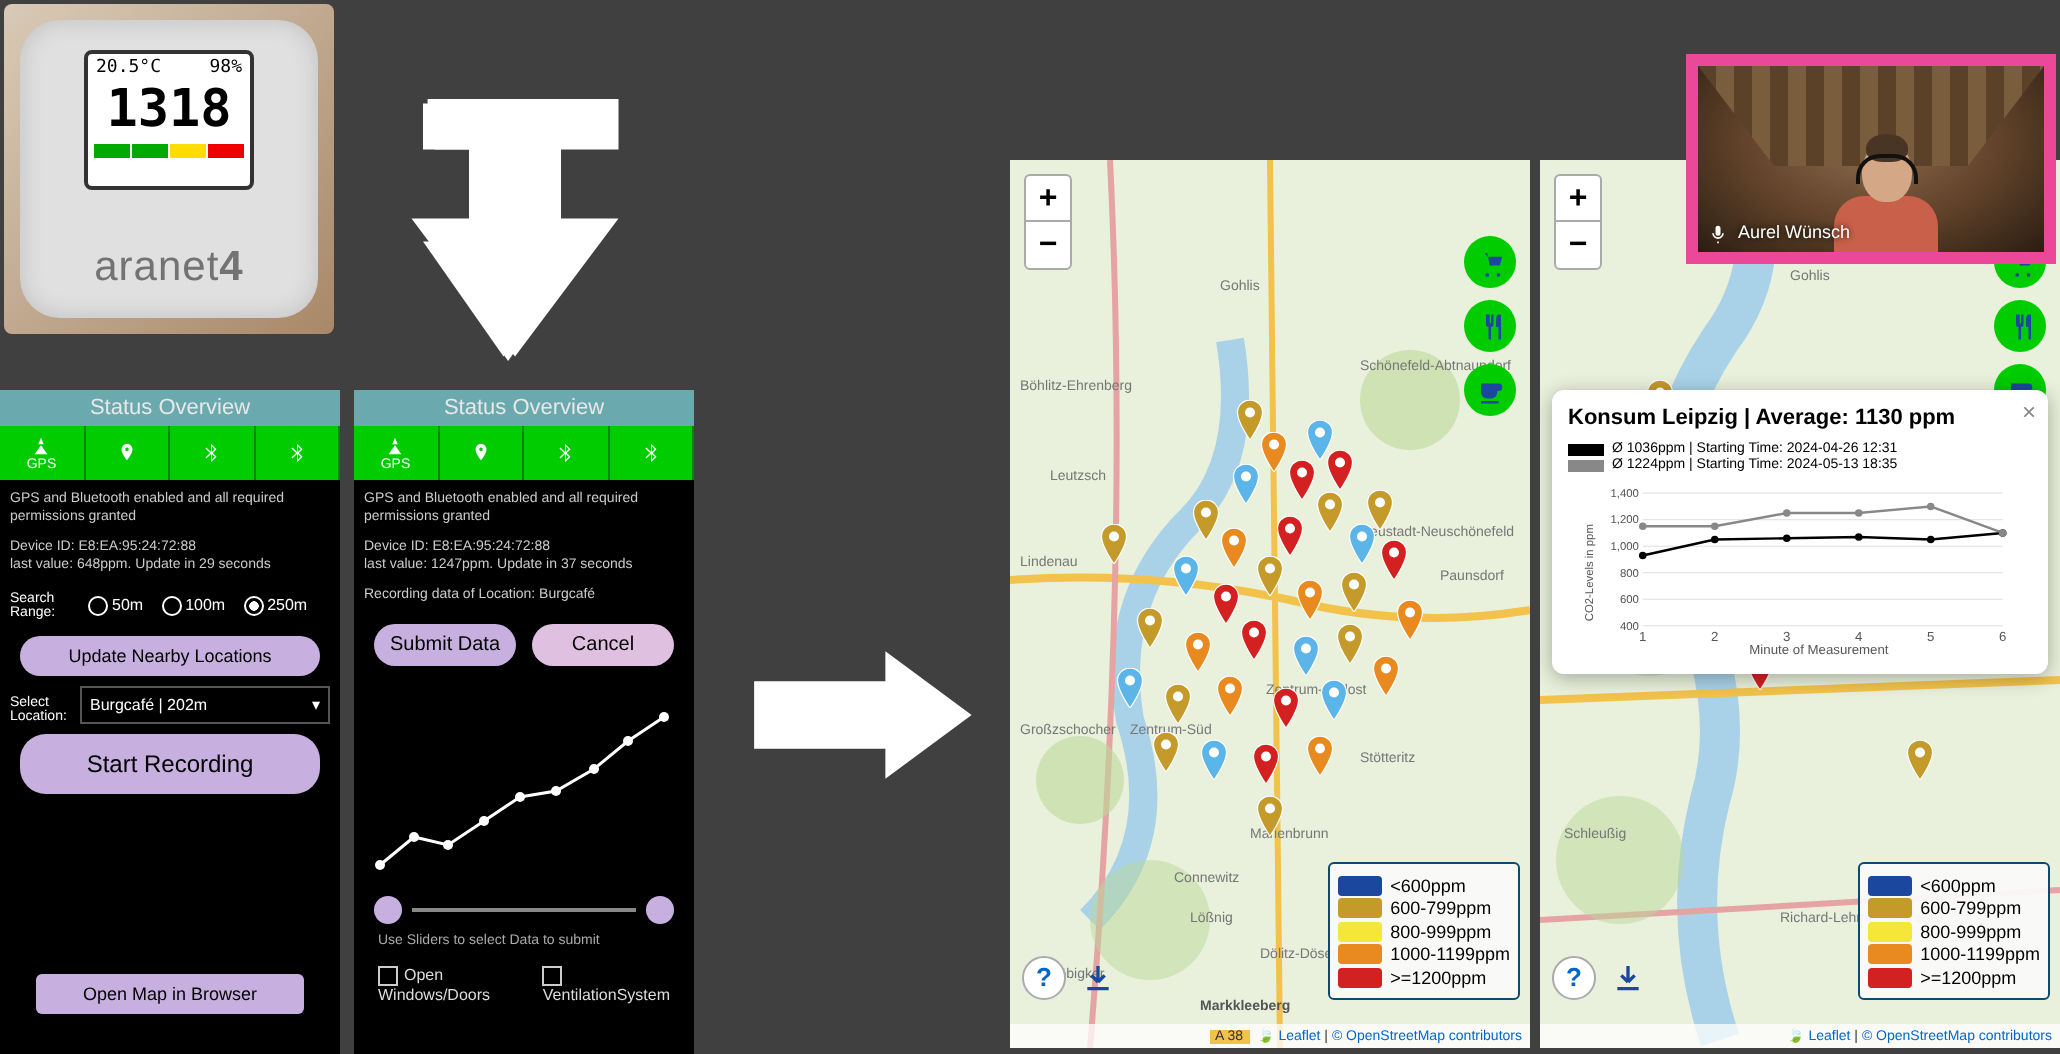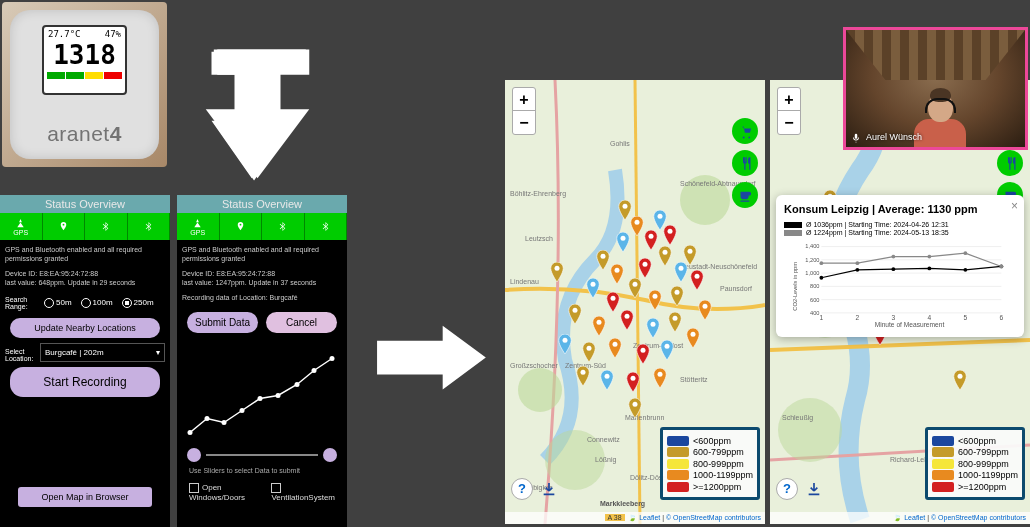--- a/index.html
+++ b/index.html
@@ -52,62 +52,62 @@
 .map2{left:770px}
 .map-bg{position:absolute;inset:0}
 .map-bg svg{width:100%;height:100%}
 .zoom{position:absolute;left:7px;top:7px;width:24px;background:#fff;border:1px solid #aaa;border-radius:3px;overflow:hidden}
 .zoom div{height:23px;line-height:23px;text-align:center;font-size:16px;font-weight:bold;cursor:pointer}
 .zoom .plus{border-bottom:1px solid #aaa}
 .title-banner{position:absolute;left:50px;top:8px;right:50px;background:#fbfbf6;border:1px solid #555;border-radius:2px;padding:3px 0;text-align:center;font-family:'Times New Roman',serif;font-size:14px;font-weight:bold}
 .title-banner sub{font-size:10px}
 .circbtn{position:absolute;width:26px;height:26px;border-radius:50%;background:#0c0;display:flex;align-items:center;justify-content:center;cursor:pointer}
 .circbtn svg{width:15px;height:15px;fill:#1b479e}
-.legend{position:absolute;bottom:24px;right:5px;background:rgba(250,250,250,.95);border:3px solid #0c4a6e;border-radius:3px;padding:4px;font-size:9px}
+.legend{position:absolute;bottom:24px;right:5px;background:rgba(250,250,250,.95);border:1px solid #0c4a6e;border-radius:3px;padding:4px;font-size:9px}
 .legend-row{display:flex;align-items:center;margin:1.5px 0}
 .swatch{width:22px;height:10px;margin-right:4px;border-radius:2px}
 .q-btn{position:absolute;bottom:24px;left:6px;width:22px;height:22px;border:1px solid #aaa;border-radius:50%;background:#fff;text-align:center;line-height:20px;font-weight:bold;color:#06c;cursor:pointer;font-size:13px}
 .dl-btn{position:absolute;bottom:24px;left:33px;width:22px;height:22px;display:flex;align-items:center;justify-content:center;cursor:pointer}
 .dl-btn svg{width:16px;height:16px;stroke:#1b479e;fill:none;stroke-width:2.5}
 .attrib{position:absolute;bottom:0;right:0;left:0;background:rgba(255,255,255,.75);font-size:7px;text-align:right;padding:2px 4px;color:#333}
 .attrib a{color:#06c;text-decoration:none}
 .pin{position:absolute;width:15px;height:20px;transform:translate(-50%,-100%)}
 .pin svg{width:100%;height:100%}
 .popup{position:absolute;left:6px;top:115px;right:6px;background:#fff;border-radius:6px;box-shadow:0 2px 10px rgba(0,0,0,.3);padding:8px;font-size:9px}
 .popup .close{position:absolute;right:6px;top:4px;font-size:12px;color:#888;cursor:pointer}
 .popup h4{margin:0 0 6px;font-size:11px;font-weight:bold}
 .popup .plegend{font-size:7px;margin:3px 0}
 .popup .ple{display:flex;align-items:center;margin:1px 0}
 .popup .plsw{width:18px;height:6px;margin-right:4px}
 .popup .chart{height:90px}
 .popup .chart svg{width:100%;height:100%}
 .ylab{font-size:6px;fill:#555}
 .xlab{font-size:7px;fill:#555;text-anchor:middle}
-.videocall{position:absolute;right:2px;top:27px;width:185px;height:123px;background:#332418;border:3px solid #ec4899;overflow:hidden}
+.videocall{position:absolute;right:2px;top:27px;width:185px;height:105px;background:#332418;border:6px solid #ec4899;overflow:hidden}
 .videocall .bg{position:absolute;inset:0;background:radial-gradient(ellipse at 50% 40%,#8a6d4f 0%,#64452c 50%,#2b1d11 100%)}
 .videocall .ceiling{position:absolute;left:0;right:0;top:0;height:50px;background:repeating-linear-gradient(90deg,#5b4128 0 9px,#7a5d3d 9px 18px);clip-path:polygon(0 0,100% 0,78% 100%,22% 100%)}
 .videocall .person{position:absolute;left:68px;bottom:0;width:52px;height:55px}
 .videocall .person .head{width:25px;height:30px;background:#d4a887;border-radius:50% 50% 45% 45%;margin:0 auto;position:relative}
 .videocall .person .hair{position:absolute;top:-4px;left:2px;right:2px;height:14px;background:#4a3524;border-radius:50% 50% 40% 40%}
 .videocall .person .headset{position:absolute;left:-3px;right:-3px;top:6px;height:15px;border:2px solid #111;border-bottom:none;border-radius:12px 12px 0 0}
 .videocall .person .body{width:52px;height:28px;background:#c9604a;border-radius:15px 15px 0 0;margin-top:-3px}
 .videocall .name{position:absolute;left:5px;bottom:4px;font-size:9px;color:#fff;text-shadow:0 0 3px #000}
 .videocall .mic{width:10px;height:10px;display:inline-block;vertical-align:middle;margin-right:3px}
 .videocall .mic svg{width:100%;height:100%;fill:#fff}
 .tiny-place{position:absolute;font-size:7px;color:#777;white-space:nowrap}
 </style>
 </head>
 <body>
 
 <div class="aranet">
   <div class="aranet-case">
     <div class="aranet-screen">
       <div class="aranet-top">
-        <span>27.7°C</span>
-        <span>47%</span>
+        <span>20.5°C</span>
+        <span>98%</span>
       </div>
       <div class="aranet-big">1318</div>
       <div class="aranet-bars">
         <span class="bar-g"></span>
           <span class="bar-g"></span>
           <span class="bar-y"></span>
           <span class="bar-r"></span>
       </div>
     </div>
     <div class="aranet-label"><span>aranet</span><span style="font-weight:bold">4</span></div>

